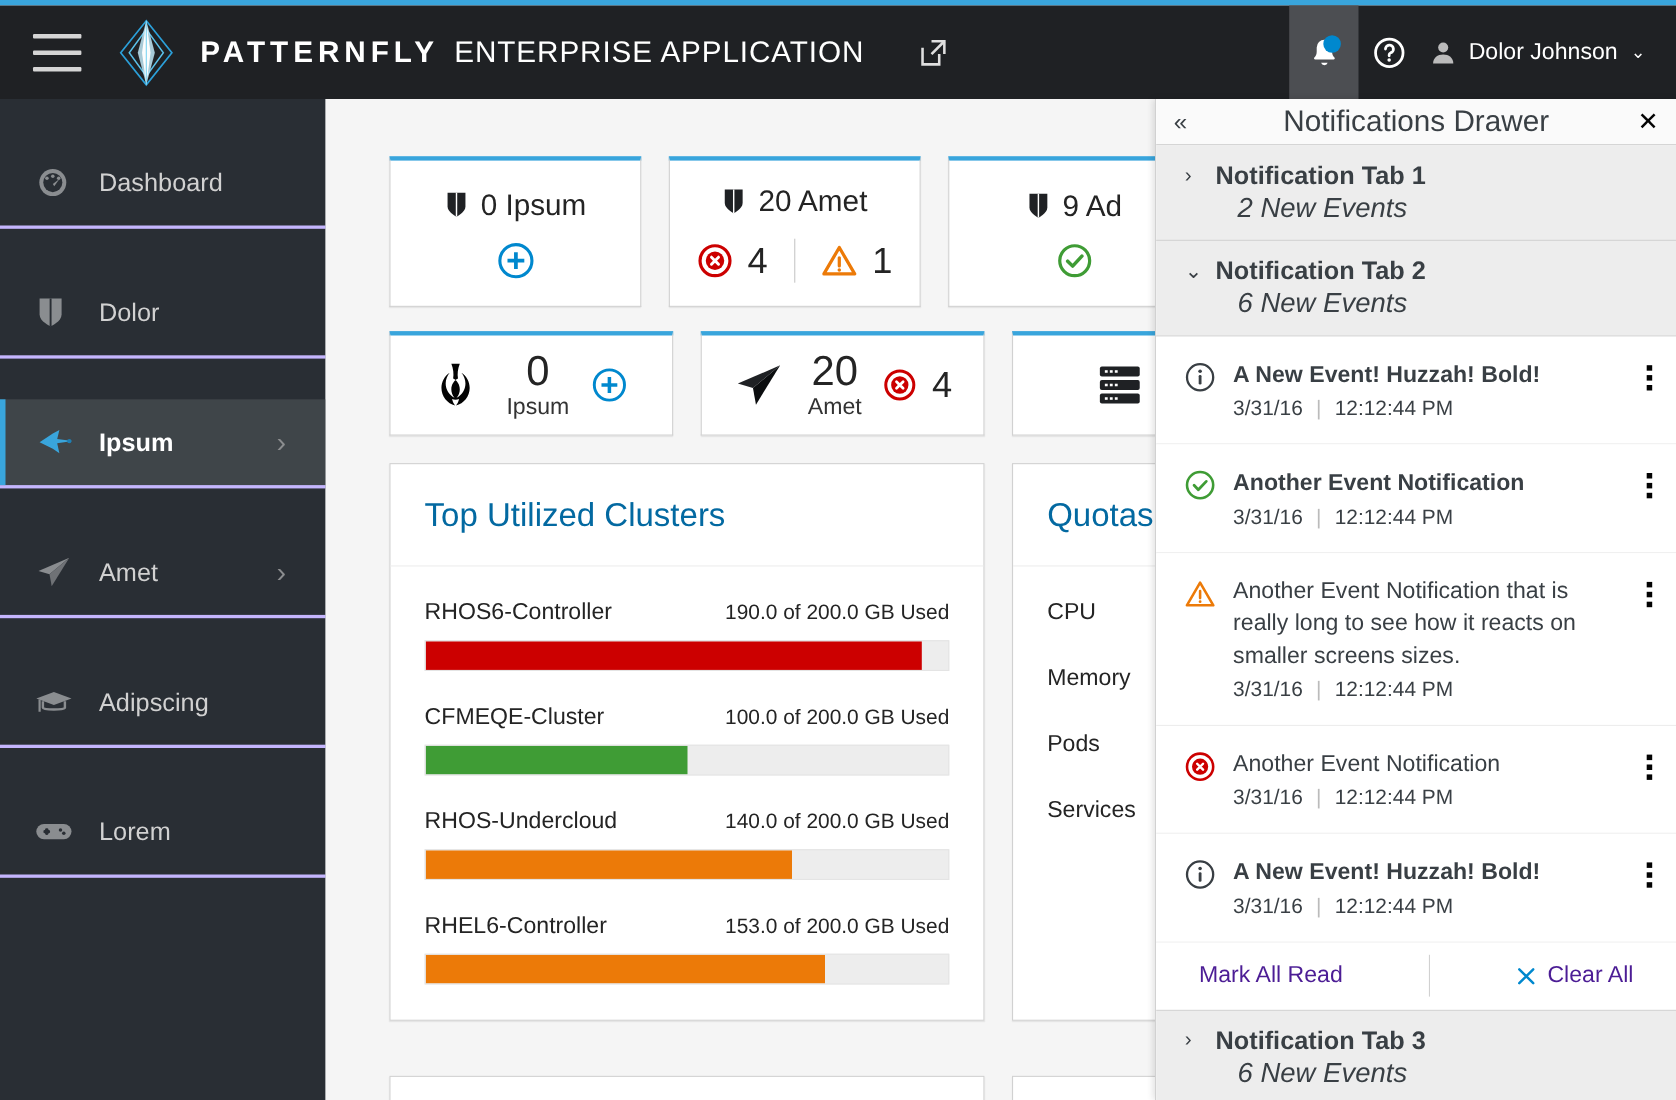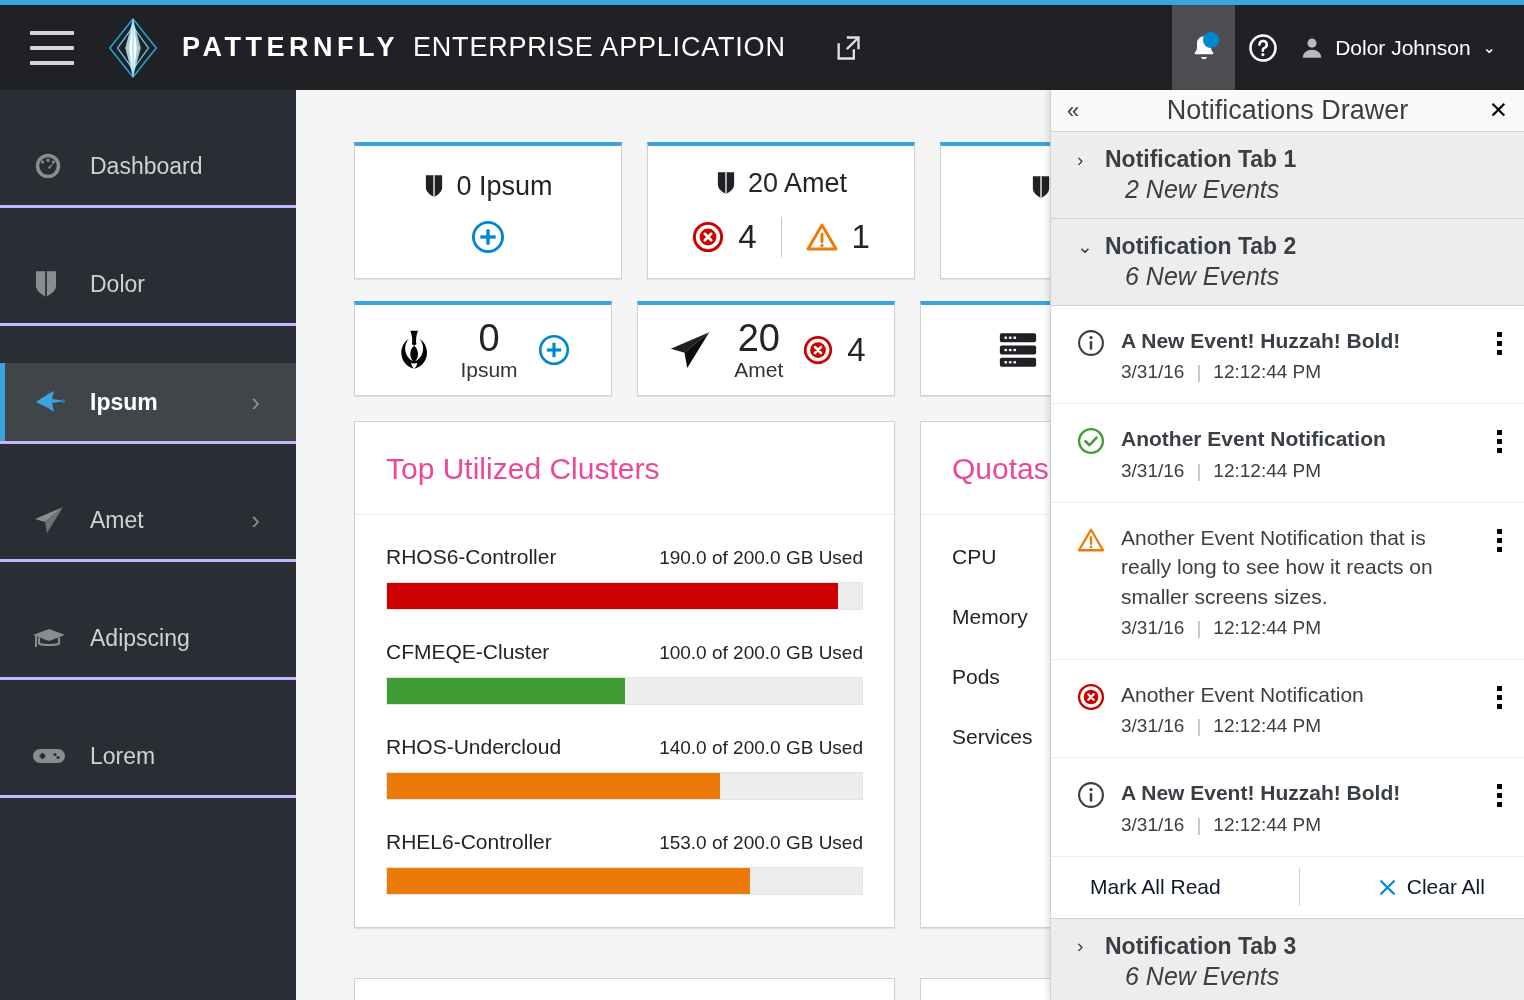--- a/index.html
+++ b/index.html
@@ -97,21 +97,21 @@
     position: absolute; top: 90px; left: 296px; width: 1228px; height: 910px;
     background: #f5f5f5; padding: 52px 0 0 58px; overflow: hidden;
   }
   .card-row { display: flex; gap: 25px; }
   .stat-card {
     background: #fff; border: 1px solid #d1d1d1; border-top: 4px solid #39a5dc;
     box-shadow: 0 1px 1px rgba(0,0,0,0.08);
     display: flex; flex-direction: column; align-items: center;
     justify-content: center;
   }
-  .row1 .stat-card { width: 268px; height: 137px; gap: 18px; }
+  .row1 .stat-card { width: 229px; height: 137px; gap: 18px; }
   .stat-head {
     display: flex; align-items: center; gap: 11px;
     font-size: 27px; color: #242424;
   }
   .stat-body { display: flex; align-items: center; gap: 14px; }
   .stat-sep { width: 1px; height: 40px; background: #c8c8c8; margin: 0 10px; }
   .stat-num { font-size: 33px; color: #242424; font-weight: 300; }
 
   .row2 { margin-top: 22px; }
   .row2 .stat-card {
@@ -121,21 +121,21 @@
   .stat-stack .big { font-size: 38px; font-weight: 300; color: #242424; }
   .stat-stack .sub { font-size: 21px; color: #333; }
 
   
   .panel-row { display: flex; gap: 25px; margin-top: 25px; }
   .panel {
     background: #fff; border: 1px solid #d1d1d1;
     box-shadow: 0 1px 1px rgba(0,0,0,0.08);
   }
   .panel-title {
-    font-size: 30px; color: #ec4899; font-weight: 400;
+    font-size: 30px; color: #0369a1; font-weight: 400;
     padding: 30px 0 28px 31px; border-bottom: 1px solid #ededed;
   }
   .panel-clusters { width: 541px; }
   .panel-quotas { width: 541px; }
   .cluster-body { padding: 30px 31px 26px 31px; }
   .cluster-item { margin-bottom: 30px; }
   .cluster-item:last-child { margin-bottom: 6px; }
   .cluster-head {
     display: flex; justify-content: space-between; align-items: baseline;
     margin-bottom: 13px;
@@ -203,21 +203,21 @@
     flex: 0 0 18px; display: flex; flex-direction: column; gap: 4px;
     align-items: center; padding-top: 6px; cursor: pointer;
   }
   .kebab i { width: 5px; height: 5px; background: #030303; display: block; }
 
   .drawer-actions {
     display: flex; align-items: center; justify-content: space-around;
     height: 62px; border-bottom: 1px solid #d1d1d1; background: #fff;
   }
   .drawer-action {
-    color: #0f172a; font-size: 21px; cursor: pointer;
+    color: #4c1d95; font-size: 21px; cursor: pointer;
     display: flex; align-items: center; gap: 10px;
   }
   .act-sep { width: 1px; height: 38px; background: #d1d1d1; }
 </style>
 </head>
 <body>
 
 <div id="app">
 
   <div class="top-strip"></div>

